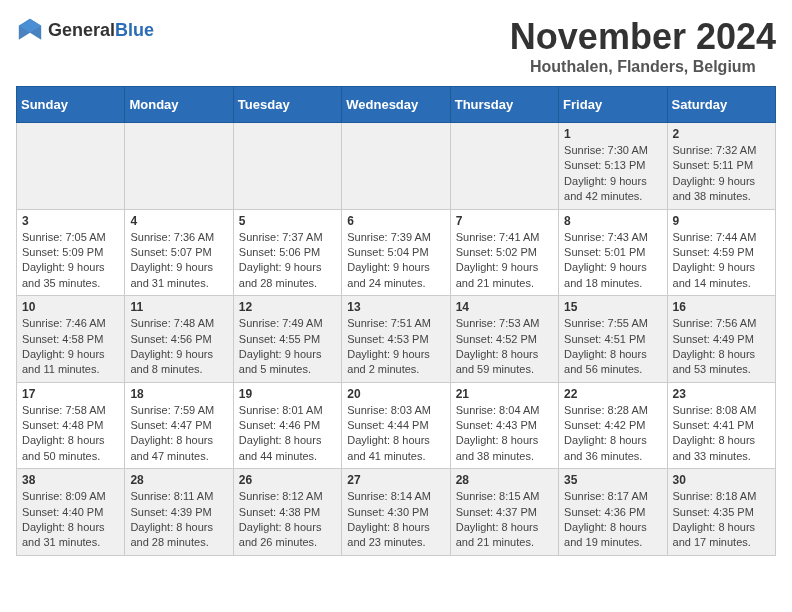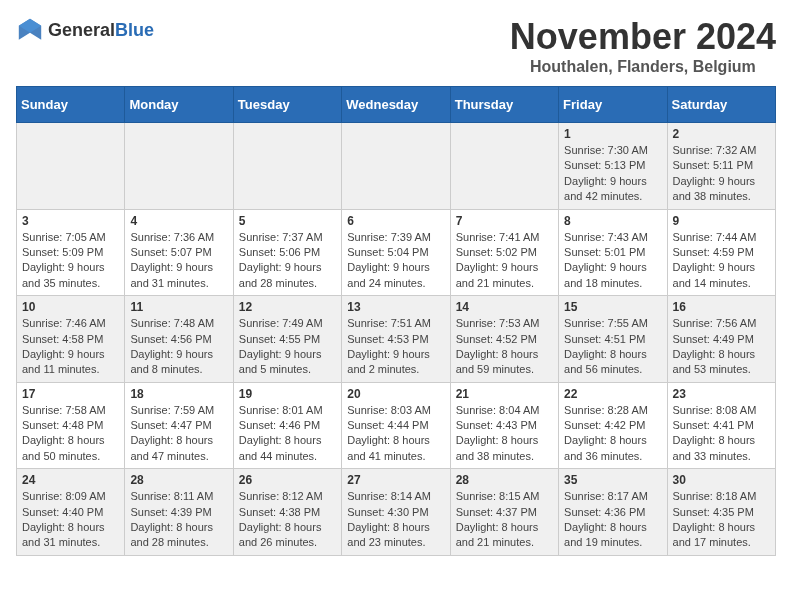--- a/index.html
+++ b/index.html
@@ -271,21 +271,21 @@
         </td>
         <td>
           <span class="day-num">23</span>
           <div class="day-info">Sunrise: 8:08 AM
 Sunset: 4:41 PM
 Daylight: 8 hours and 33 minutes.</div>
         </td>
       </tr>
       <tr>
         <td>
-          <span class="day-num">24</span>
+          <span class="day-num">38</span>
           <div class="day-info">Sunrise: 8:09 AM
 Sunset: 4:40 PM
 Daylight: 8 hours and 31 minutes.</div>
         </td>
         <td>
           <span class="day-num">28</span>
           <div class="day-info">Sunrise: 8:11 AM
 Sunset: 4:39 PM
 Daylight: 8 hours and 28 minutes.</div>
         </td>

